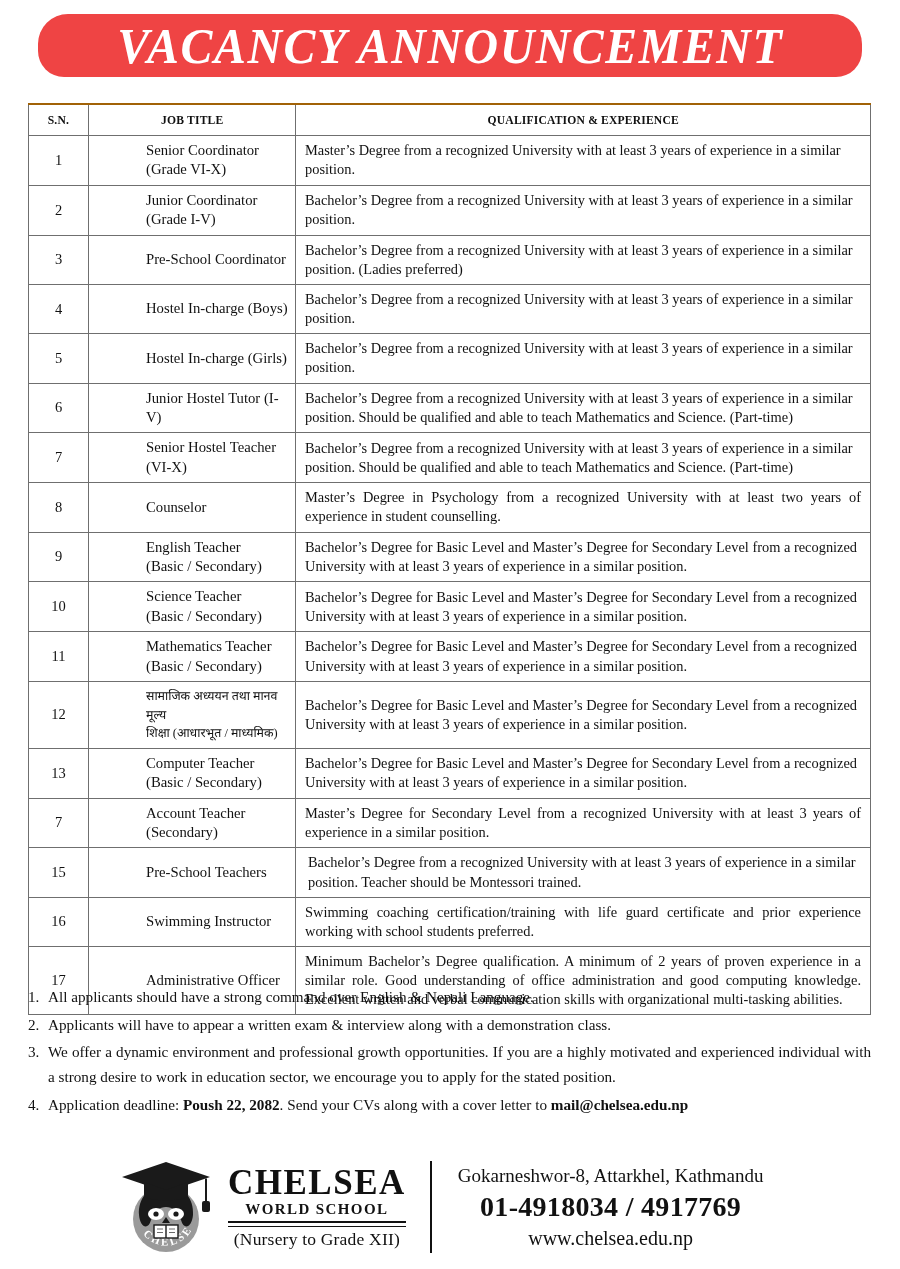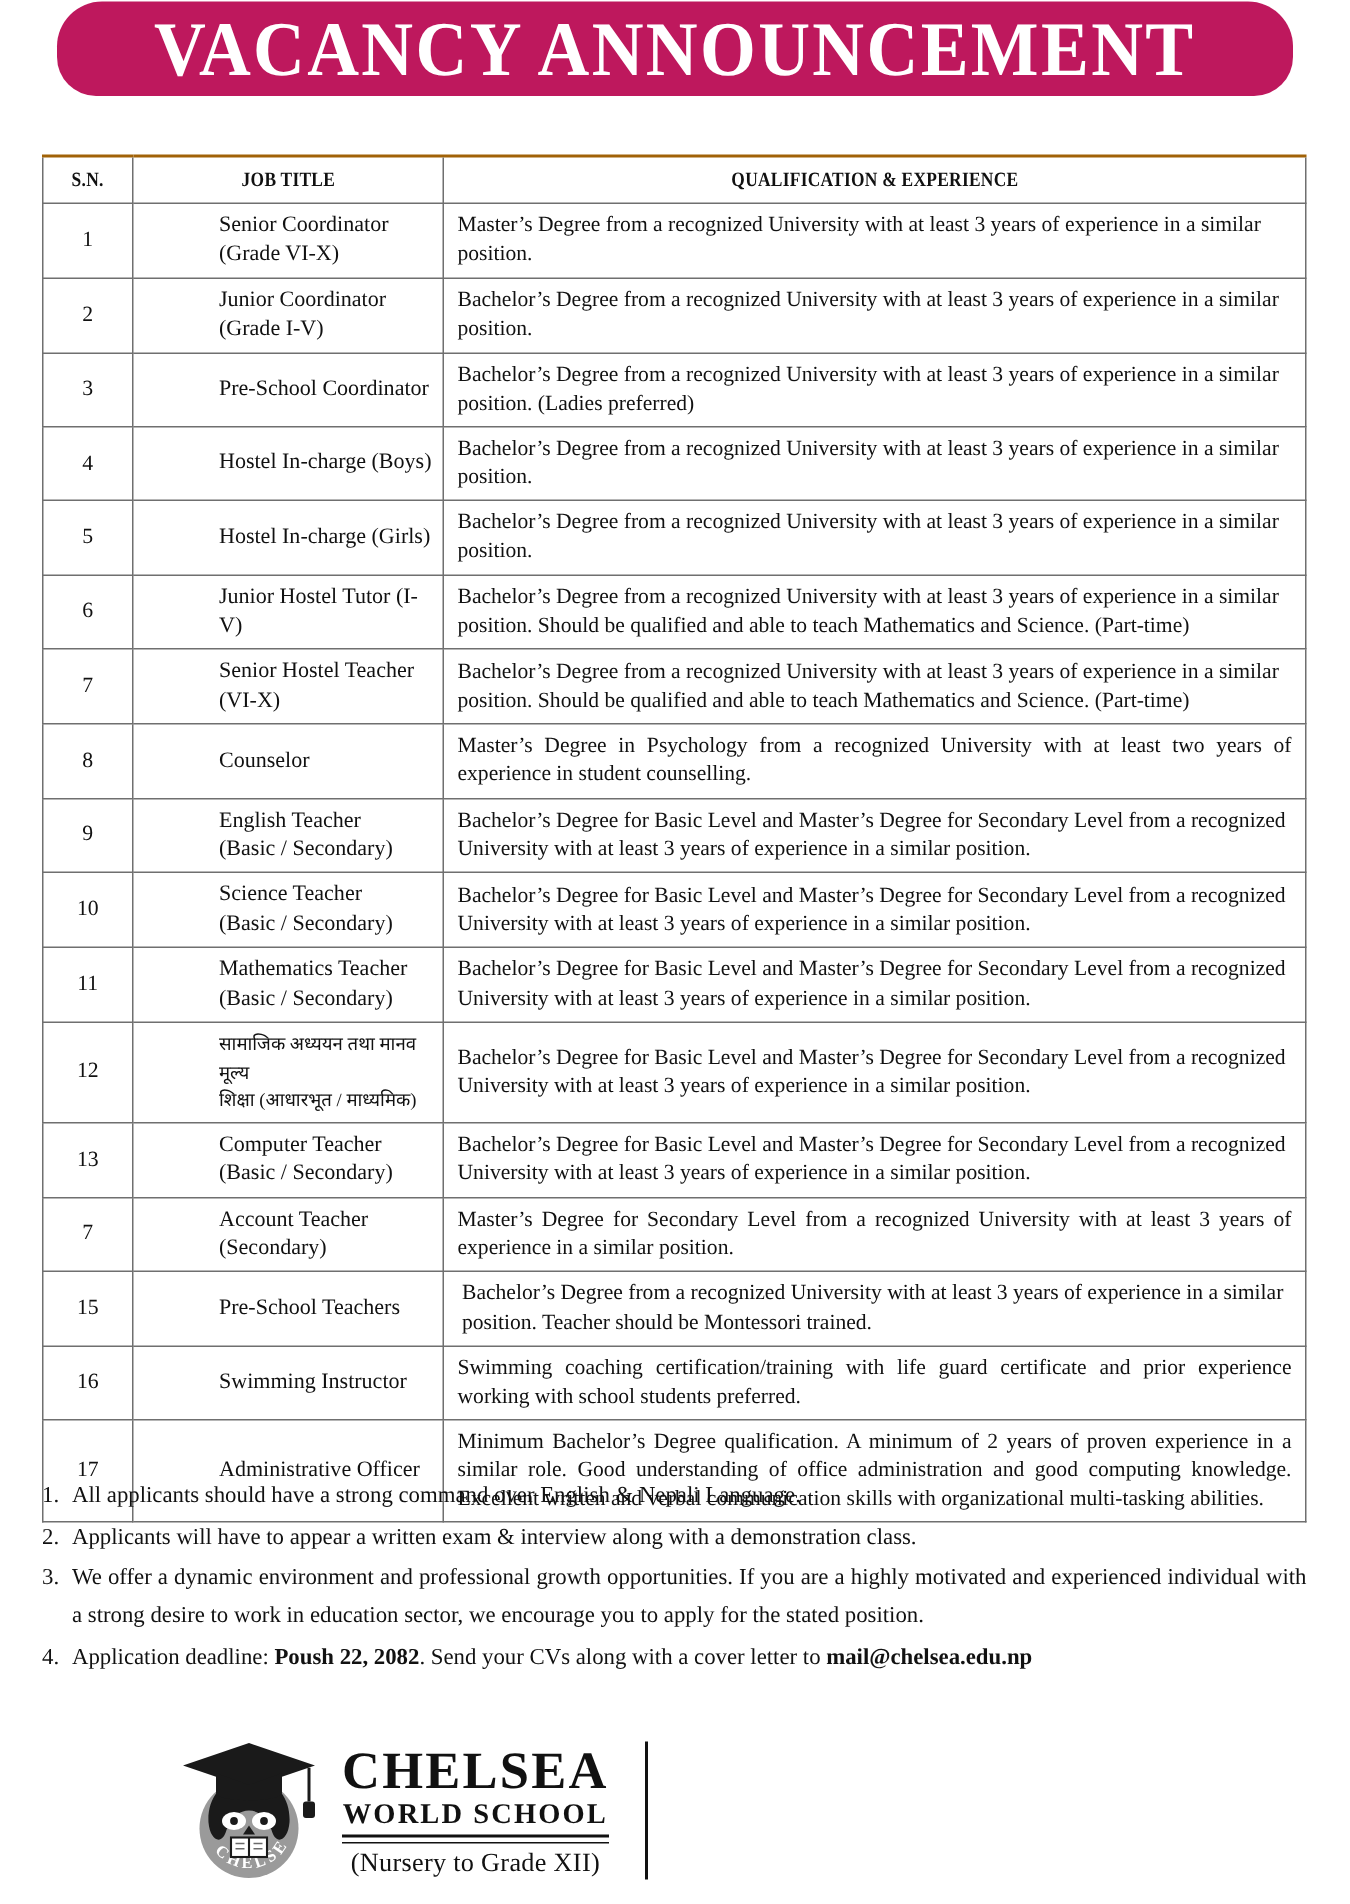--- a/index.html
+++ b/index.html
@@ -18,28 +18,29 @@
     position: relative;
     width: 900px;
     height: 1269px;
     overflow: hidden;
   }
 
   
   .banner {
     position: absolute;
     left: 38px;
-    top: 1px;
+    top: 14px;
     width: 824px;
     height: 63px;
-    background: #be185d;
+    background: #ef4444;
     border-radius: 30px 30px 26px 26px;
     display: flex;
     align-items: center;
     justify-content: center;
+    font-style: italic;
   }
   .banner-title {
     color: #ffffff;
     font-family: "Liberation Serif", "DejaVu Serif", serif;
     font-weight: 700;
     font-size: 46px;
     letter-spacing: 1.5px;
     line-height: 1;
     transform: scaleX(1.04) scaleY(1.12);
     white-space: nowrap;
@@ -150,21 +151,21 @@
     margin-left: 14px;
     text-align: center;
   }
   .logo-text .l1 {
     font-size: 35px;
     font-weight: 700;
     letter-spacing: 1.5px;
     line-height: 1.02;
   }
   .logo-text .l2 {
-    font-size: 19px;
+    font-size: 15px;
     font-weight: 700;
     letter-spacing: 1.4px;
     line-height: 1.12;
     text-align: center;
   }
   .logo-rule {
     border-top: 2px solid #111;
     border-bottom: 1px solid #111;
     height: 3px;
     margin: 3px 0 2px 0;
@@ -403,15 +404,20 @@
         </svg>
       </div>
       <div class="logo-text">
         <div class="l1">CHELSEA</div>
         <div class="l2">WORLD SCHOOL</div>
         <div class="logo-rule"></div>
         <div class="l3">(Nursery to Grade XII)</div>
       </div>
     </div>
     <div class="divider"></div>
+    <div class="contact">
+      <div class="addr">Gokarneshwor-8, Attarkhel, Kathmandu</div>
+      <div class="phone">01-4918034 / 4917769</div>
+      <div class="web">www.chelsea.edu.np</div>
+    </div>
   </div>
 
 </div>
 
 </body></html>

